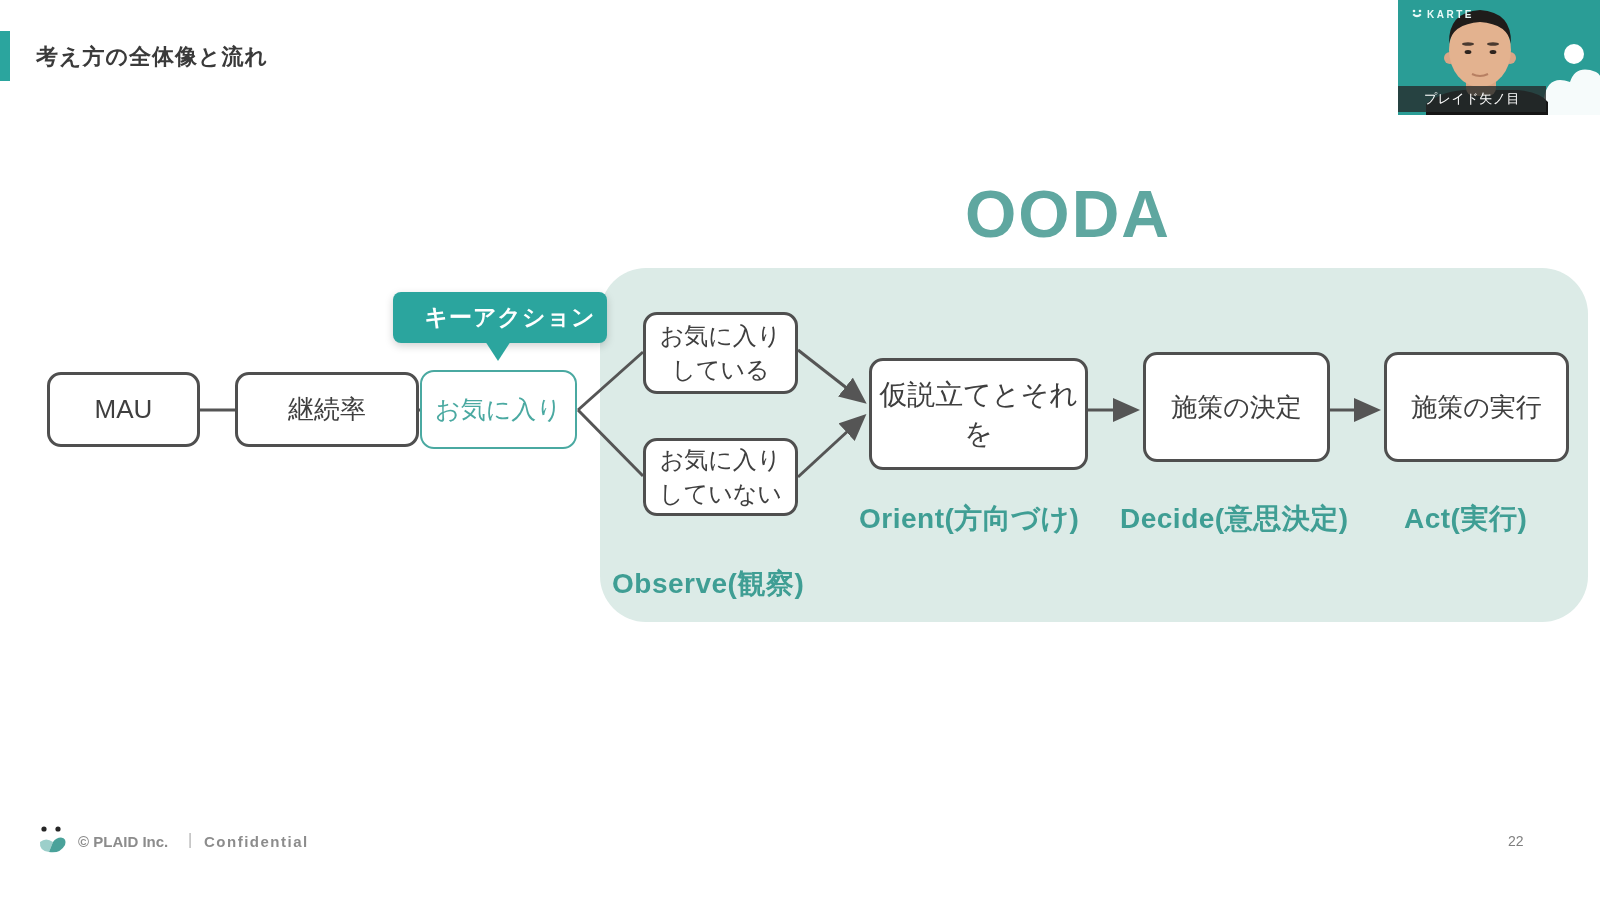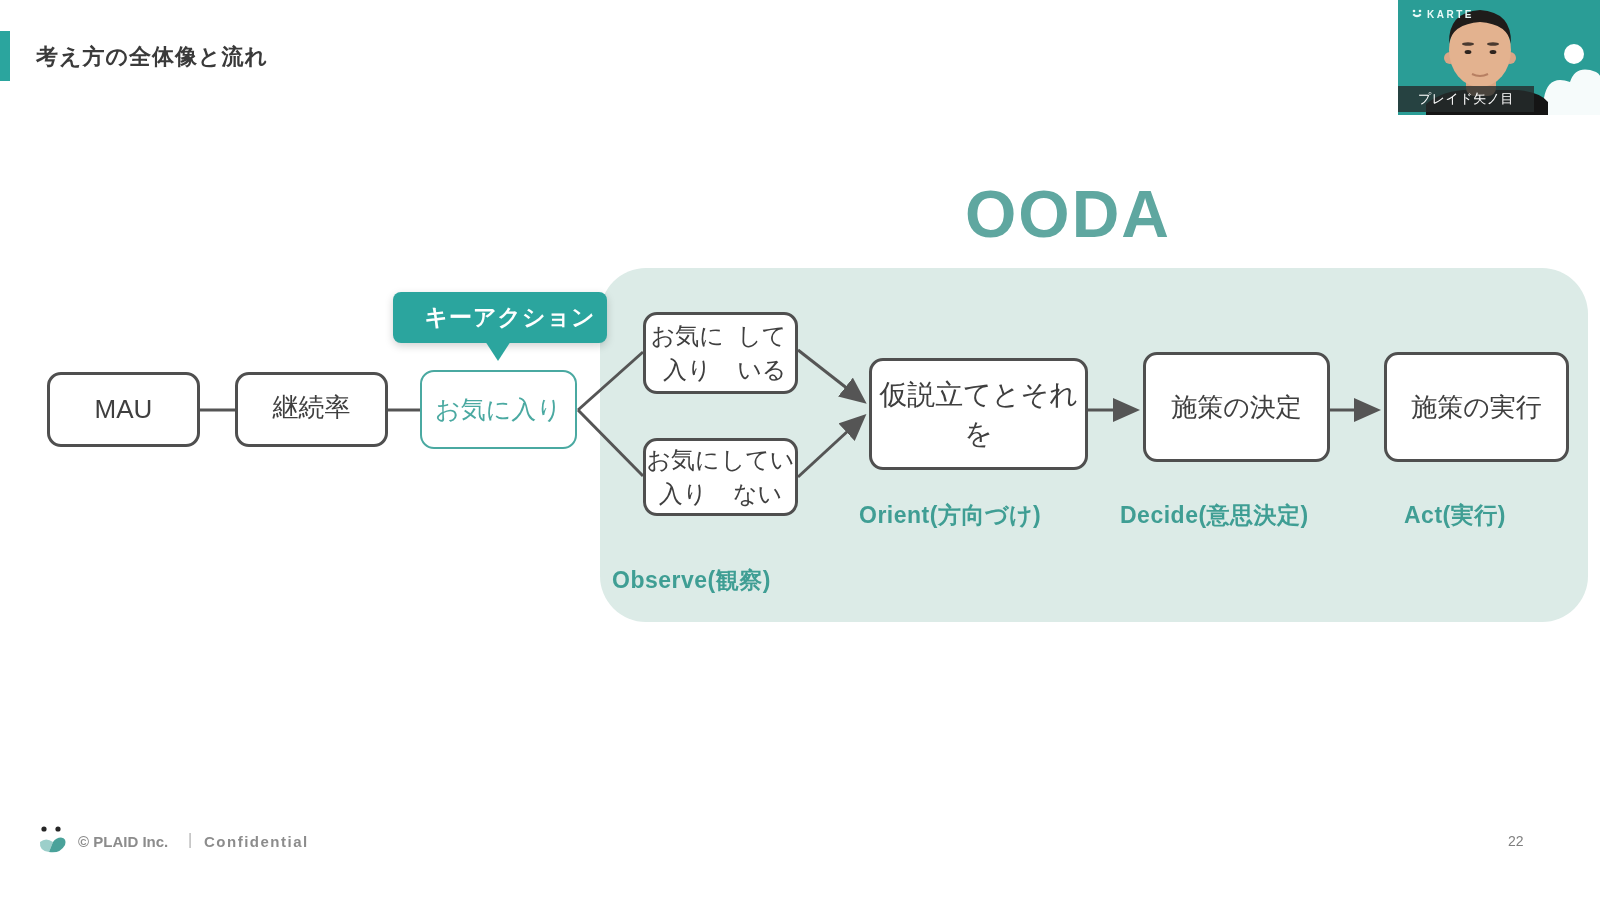--- a/index.html
+++ b/index.html
@@ -10,46 +10,46 @@
     color:#3f3f3f;
   }
   
   .header-bar{position:absolute;left:0;top:31px;width:10px;height:50px;background:var(--accent-teal);}
   .page-title{position:absolute;left:36px;top:42px;font-size:22px;font-weight:bold;color:#3a3a3a;letter-spacing:1px;margin:0;}
   
   .webcam{position:absolute;left:1398px;top:0;width:202px;height:115px;background:var(--webcam-bg);overflow:hidden;}
   .webcam .brand{position:absolute;left:13px;top:8px;display:flex;align-items:center;gap:4px;color:#eafaf8;}
   .webcam .brand-text{font-size:10px;font-weight:bold;letter-spacing:2.5px;}
   .webcam .deco-circle{position:absolute;left:166px;top:44px;width:20px;height:20px;border-radius:50%;background:#fff;}
-  .webcam .name-tag{position:absolute;left:0;bottom:3px;background:rgba(38,44,44,0.8);color:#fff;font-size:13px;padding:4px 20px;letter-spacing:0.5px;}
+  .webcam .name-tag{position:absolute;left:0;bottom:3px;background:rgba(38,44,44,0.8);color:#fff;font-size:13px;padding:4px 26px;letter-spacing:0.5px;}
   
   .ooda-title{position:absolute;left:918px;top:176px;width:300px;text-align:center;
     font-size:66px;font-weight:800;color:var(--ooda-teal);letter-spacing:2px;margin:0;}
   
   .ooda-panel{position:absolute;left:600px;top:268px;width:988px;height:354px;background:var(--panel-bg);border-radius:46px;}
   
   .node{position:absolute;background:#fff;border:3px solid var(--box-border);border-radius:14px;
-    display:flex;flex-direction:row;align-items:center;justify-content:center;
+    display:flex;flex-direction:column;align-items:center;justify-content:center;
     font-size:26px;color:var(--box-text);line-height:1.4;text-align:center;box-sizing:border-box;}
   .node-mau{left:47px;top:372px;width:153px;height:75px;}
-  .node-retention{left:235px;top:372px;width:153px;height:75px;font-family:Liberation Mono, monospace;}
+  .node-retention{left:235px;top:372px;width:184px;height:75px;}
   .node-favorite{left:420px;top:370px;width:157px;height:79px;border-color:var(--favorite-teal);color:var(--favorite-teal);border-width:2.5px;font-size:25px;}
   .node-fav-yes{left:643px;top:312px;width:155px;height:82px;font-size:24px;}
   .node-fav-no{left:643px;top:438px;width:155px;height:78px;font-size:24px;}
   .node-hypothesis{left:869px;top:358px;width:219px;height:112px;font-size:28px;}
   .node-decide{left:1143px;top:352px;width:187px;height:110px;}
   .node-act{left:1384px;top:352px;width:185px;height:110px;}
   
   .key-action{position:absolute;left:393px;top:292px;width:194px;height:51px;background:var(--accent-teal);
     border-radius:8px;display:flex;align-items:center;justify-content:center;color:#fff;
     font-size:23px;font-weight:bold;letter-spacing:1px;box-shadow:0 3px 9px rgba(0,0,0,0.18);padding-left:20px;}
   .key-action-pointer{position:absolute;left:485px;top:341px;width:0;height:0;
     border-left:13px solid transparent;border-right:13px solid transparent;border-top:20px solid var(--accent-teal);}
   
-  .phase{position:absolute;font-size:23px;font-weight:bold;color:var(--phase-teal);letter-spacing:0.5px;}
+  .phase{position:absolute;font-size:28px;font-weight:bold;color:var(--phase-teal);letter-spacing:0.5px;}
   .phase-observe{left:612px;top:565px;}
   .phase-orient{left:859px;top:500px;}
   .phase-decide{left:1120px;top:500px;}
   .phase-act{left:1404px;top:500px;}
   
   .connectors{position:absolute;left:0;top:0;pointer-events:none;}
   .conn{stroke:#555555;stroke-width:3;fill:none;}
   
   .footer-logo{position:absolute;left:38px;top:824px;}
   .footer-copy{position:absolute;left:78px;top:833px;font-size:15px;font-weight:bold;color:var(--footer-text);}

